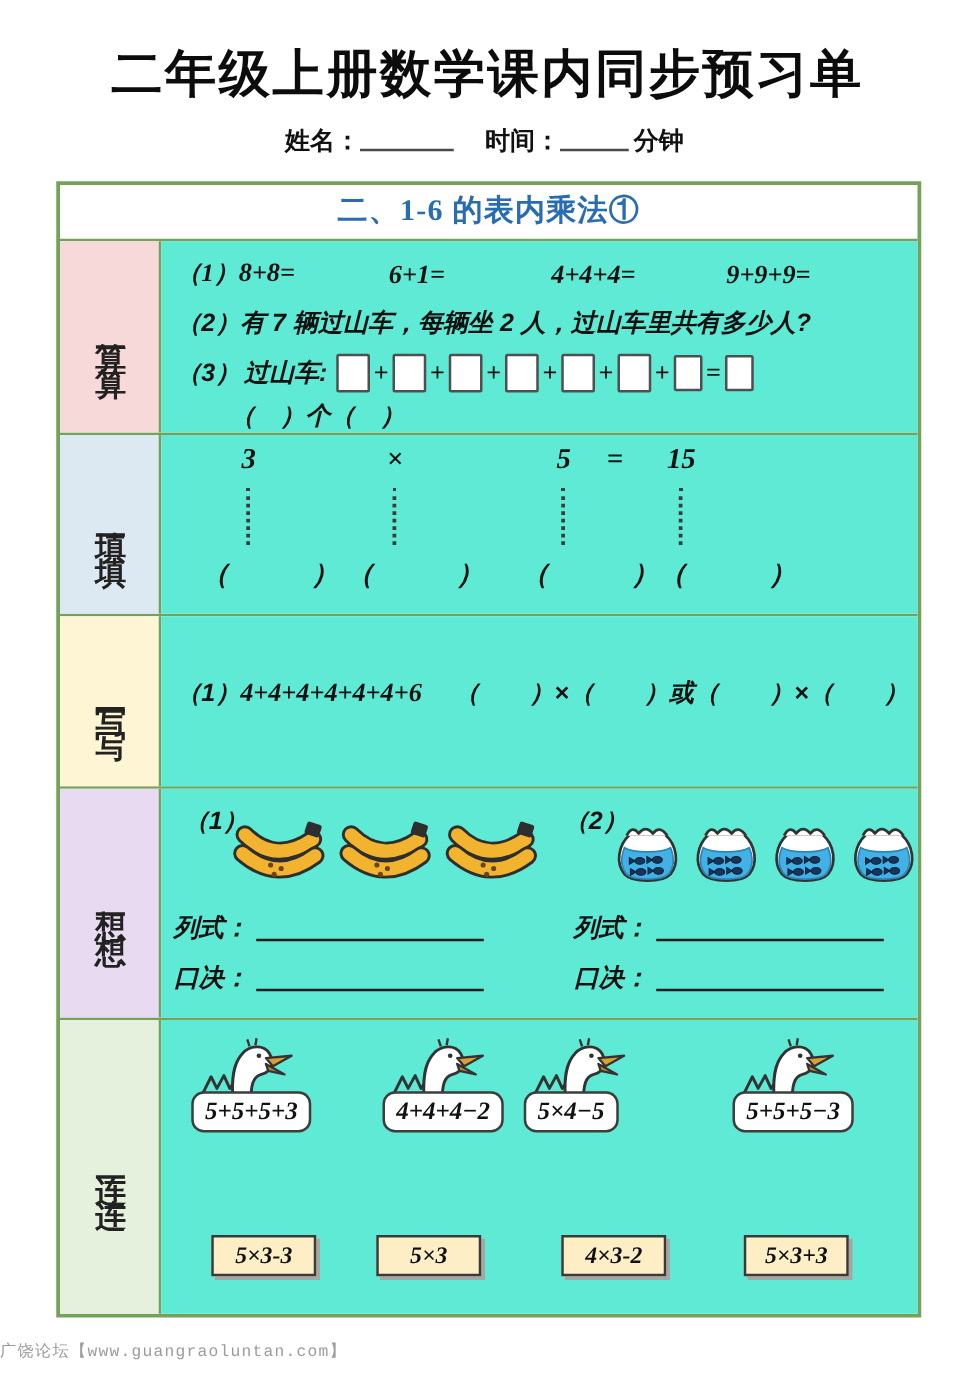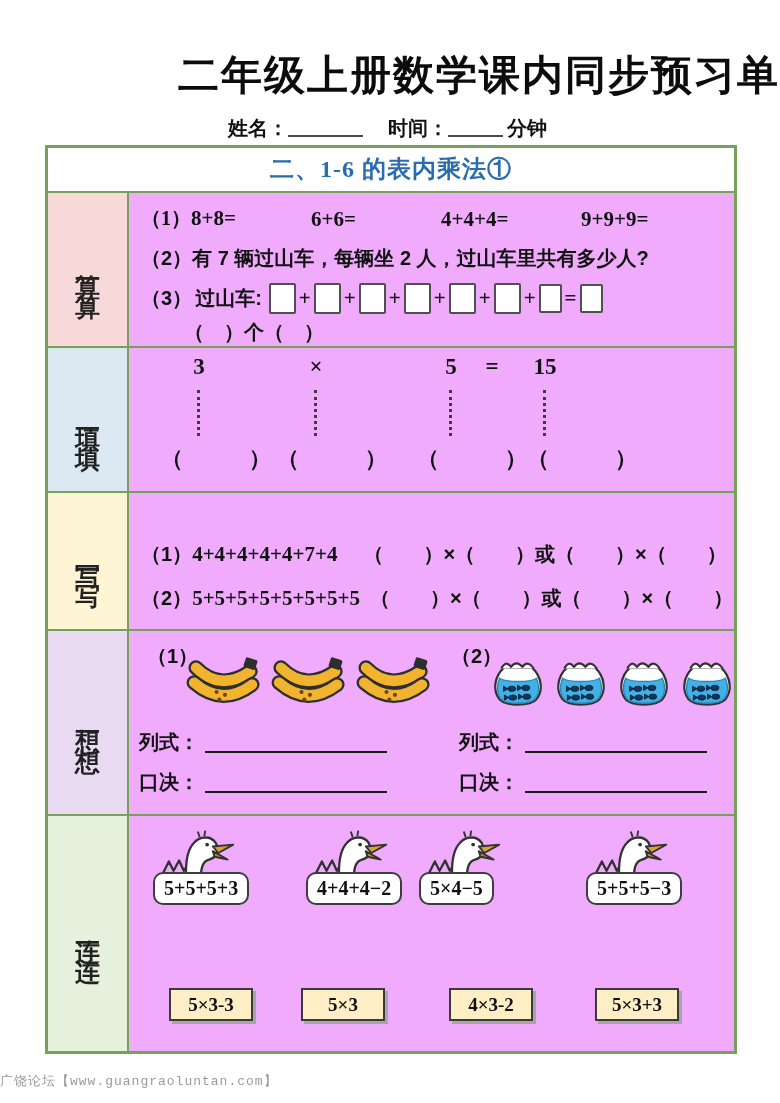--- a/index.html
+++ b/index.html
@@ -2,21 +2,21 @@
 <html><head>
 <meta charset="utf-8">
 <style>
   * { margin:0; padding:0; box-sizing:border-box; }
   html,body { background:#ffffff; }
   .page {
     position:relative; width:780px; height:1103px; background:#ffffff;
     font-family:"Liberation Sans", sans-serif; color:#111; overflow:hidden;
   }
   .title {
-    margin-top:48px; text-align:right;
+    margin-top:32px; text-align:center;
     font-family:"Liberation Serif", serif; font-weight:900;
     font-size:41px; letter-spacing:2px; color:#0c0c0c;
   }
   .info-row { position:relative; height:36px; margin-top:12px; font-weight:bold; font-size:20px; }
   .ifield { position:absolute; top:0; white-space:nowrap; }
   .iline { display:inline-block; height:18px; border-bottom:2px solid #4a4a4a; vertical-align:-2px; }
   .w75 { width:75px; } .w55 { width:55px; }
   .isuffix { margin-left:4px; }
 
   
@@ -32,21 +32,21 @@
   .srow { display:flex; border-top:2px solid #74a25a; }
   .labelcell {
     width:81px; flex:0 0 81px; border-right:2px solid #74a25a;
     display:flex; align-items:center; justify-content:center;
   }
   .vlabel {
     writing-mode:vertical-rl; text-orientation:upright;
     font-weight:bold; font-size:25px; letter-spacing:10px; color:#222;
     font-family:"Liberation Serif", serif;
   }
-  .content { position:relative; flex:1; background:#f0abfc; }
+  .content { position:relative; flex:1; background:#5eead4;font-style:italic; }
   .bg-pink   { background:#f8d9da; }
   .bg-blue   { background:#dce9f3; }
   .bg-yellow { background:#fdf5d4; }
   .bg-purple { background:#e8dbf1; }
   .bg-green  { background:#e5f0dd; }
 
   .abs { position:absolute; white-space:nowrap; }
   .eq  { font-family:"Liberation Serif", serif; font-weight:bold; font-size:21px; }
   .cn  { font-weight:bold; font-size:20px; }
 
@@ -104,21 +104,21 @@
   <div class="sheet">
 
     <div class="sheet-title">二、1-6 的表内乘法①</div>
 
     <div class="srow" style="height:155px">
       <div class="labelcell bg-pink">
         <span class="vlabel">算一算</span>
       </div>
       <div class="content">
         <span class="abs eq" style="left:12px;top:12px"><span class="cn">（1）</span><span>8+8=</span></span>
-        <span class="abs eq" style="left:182px;top:14px">6+6=</span>
+        <span class="abs eq" style="left:182px;top:14px">6+1=</span>
         <span class="abs eq" style="left:312px;top:14px">4+4+4=</span>
         <span class="abs eq" style="left:452px;top:14px">9+9+9=</span>
         <span class="abs cn" style="left:12px;top:52px">（2）有 7 辆过山车，每辆坐 2 人，过山车里共有多少人?</span>
         <div class="abs boxrow" style="left:12px;top:90px">
           <span class="cn">（3）</span>
           <span class="cn" style="margin-right:4px">过山车:</span>
           <span class="sbox"></span>
           <span class="eq">+</span>
           <span class="sbox"></span>
           <span class="eq">+</span>
@@ -158,24 +158,21 @@
         <span class="abs parens" style="left:398px;top:96px">（　　　）</span>
       </div>
     </div>
 
     <div class="srow" style="height:138px">
       <div class="labelcell bg-yellow">
         <span class="vlabel">写一写</span>
       </div>
       <div class="content">
         <span class="abs" style="left:12px;top:48px">
-          <span class="cn">（1）</span><span class="eq">4+4+4+4+4+7+4</span><span class="cn" style="margin-left:26px">（　　）×（　　）或（　　）×（　　）</span>
-        </span>
-        <span class="abs" style="left:12px;top:92px">
-          <span class="cn">（2）</span><span class="eq">5+5+5+5+5+5+5+5</span><span class="cn" style="margin-left:10px">（　　）×（　　）或（　　）×（　　）</span>
+          <span class="cn">（1）</span><span class="eq">4+4+4+4+4+4+6</span><span class="cn" style="margin-left:26px">（　　）×（　　）或（　　）×（　　）</span>
         </span>
       </div>
     </div>
 
     <div class="srow" style="height:185px">
       <div class="labelcell bg-purple">
         <span class="vlabel">想一想</span>
       </div>
       <div class="content">
         <span class="abs cn" style="left:18px;top:12px">（1）</span>

